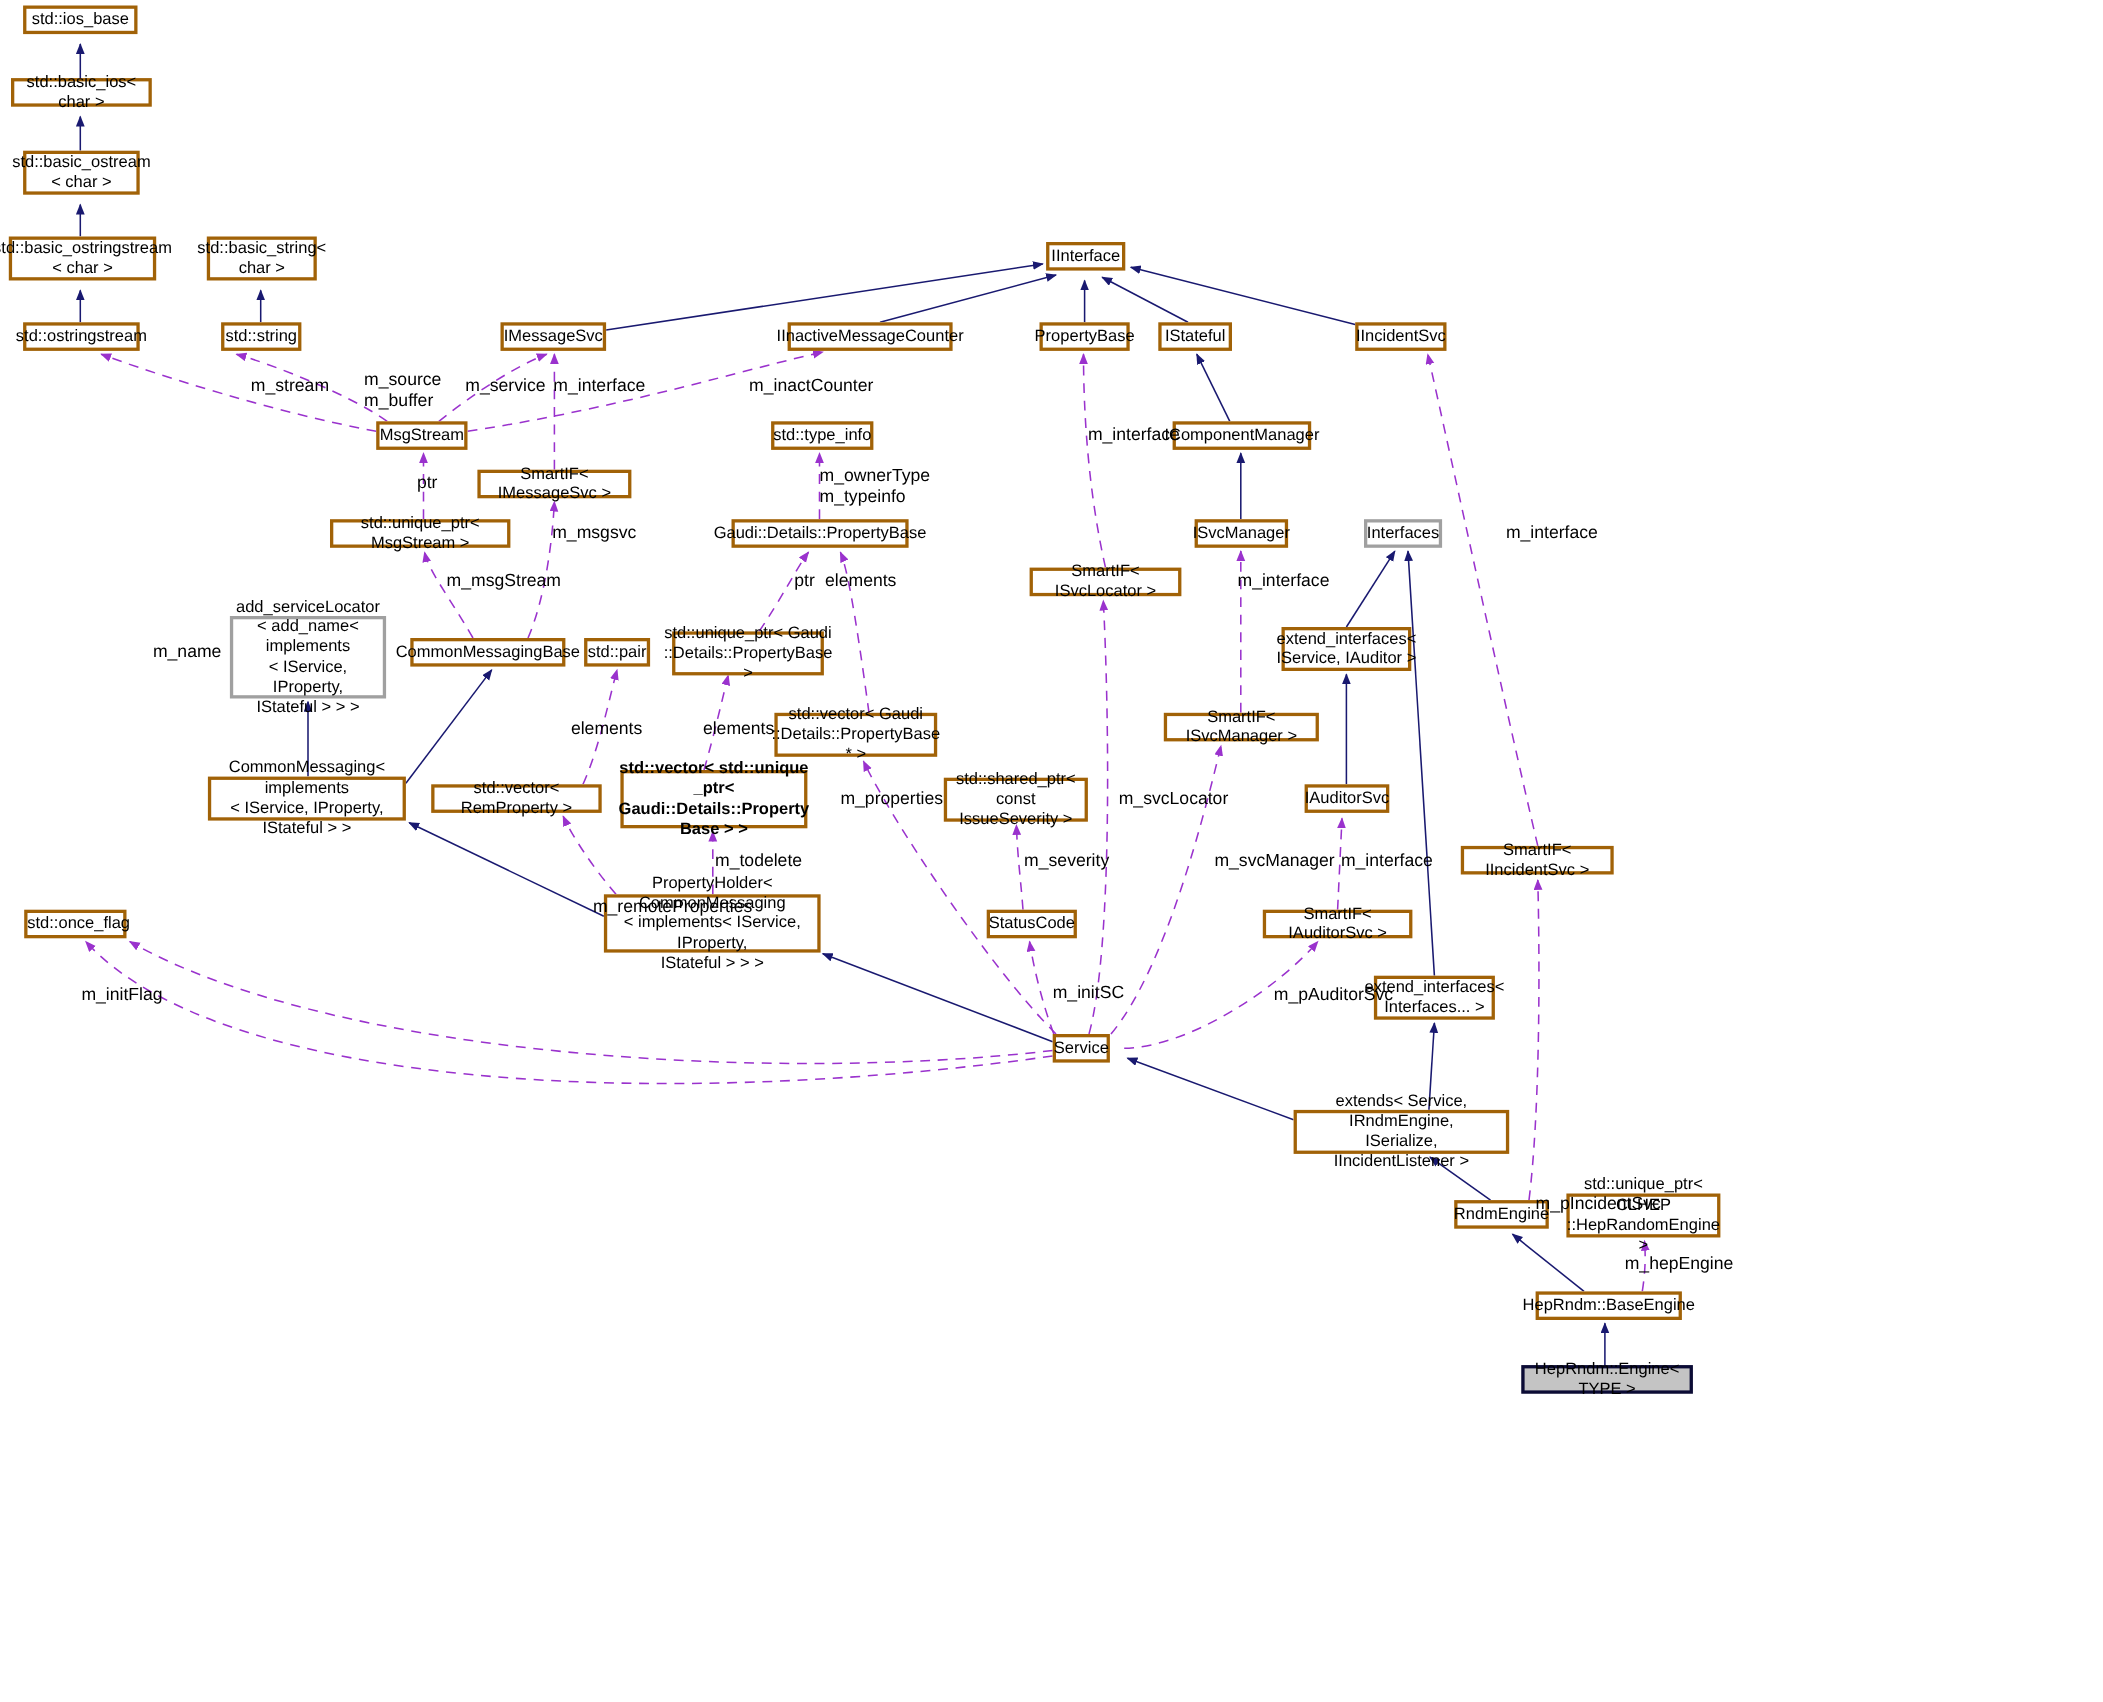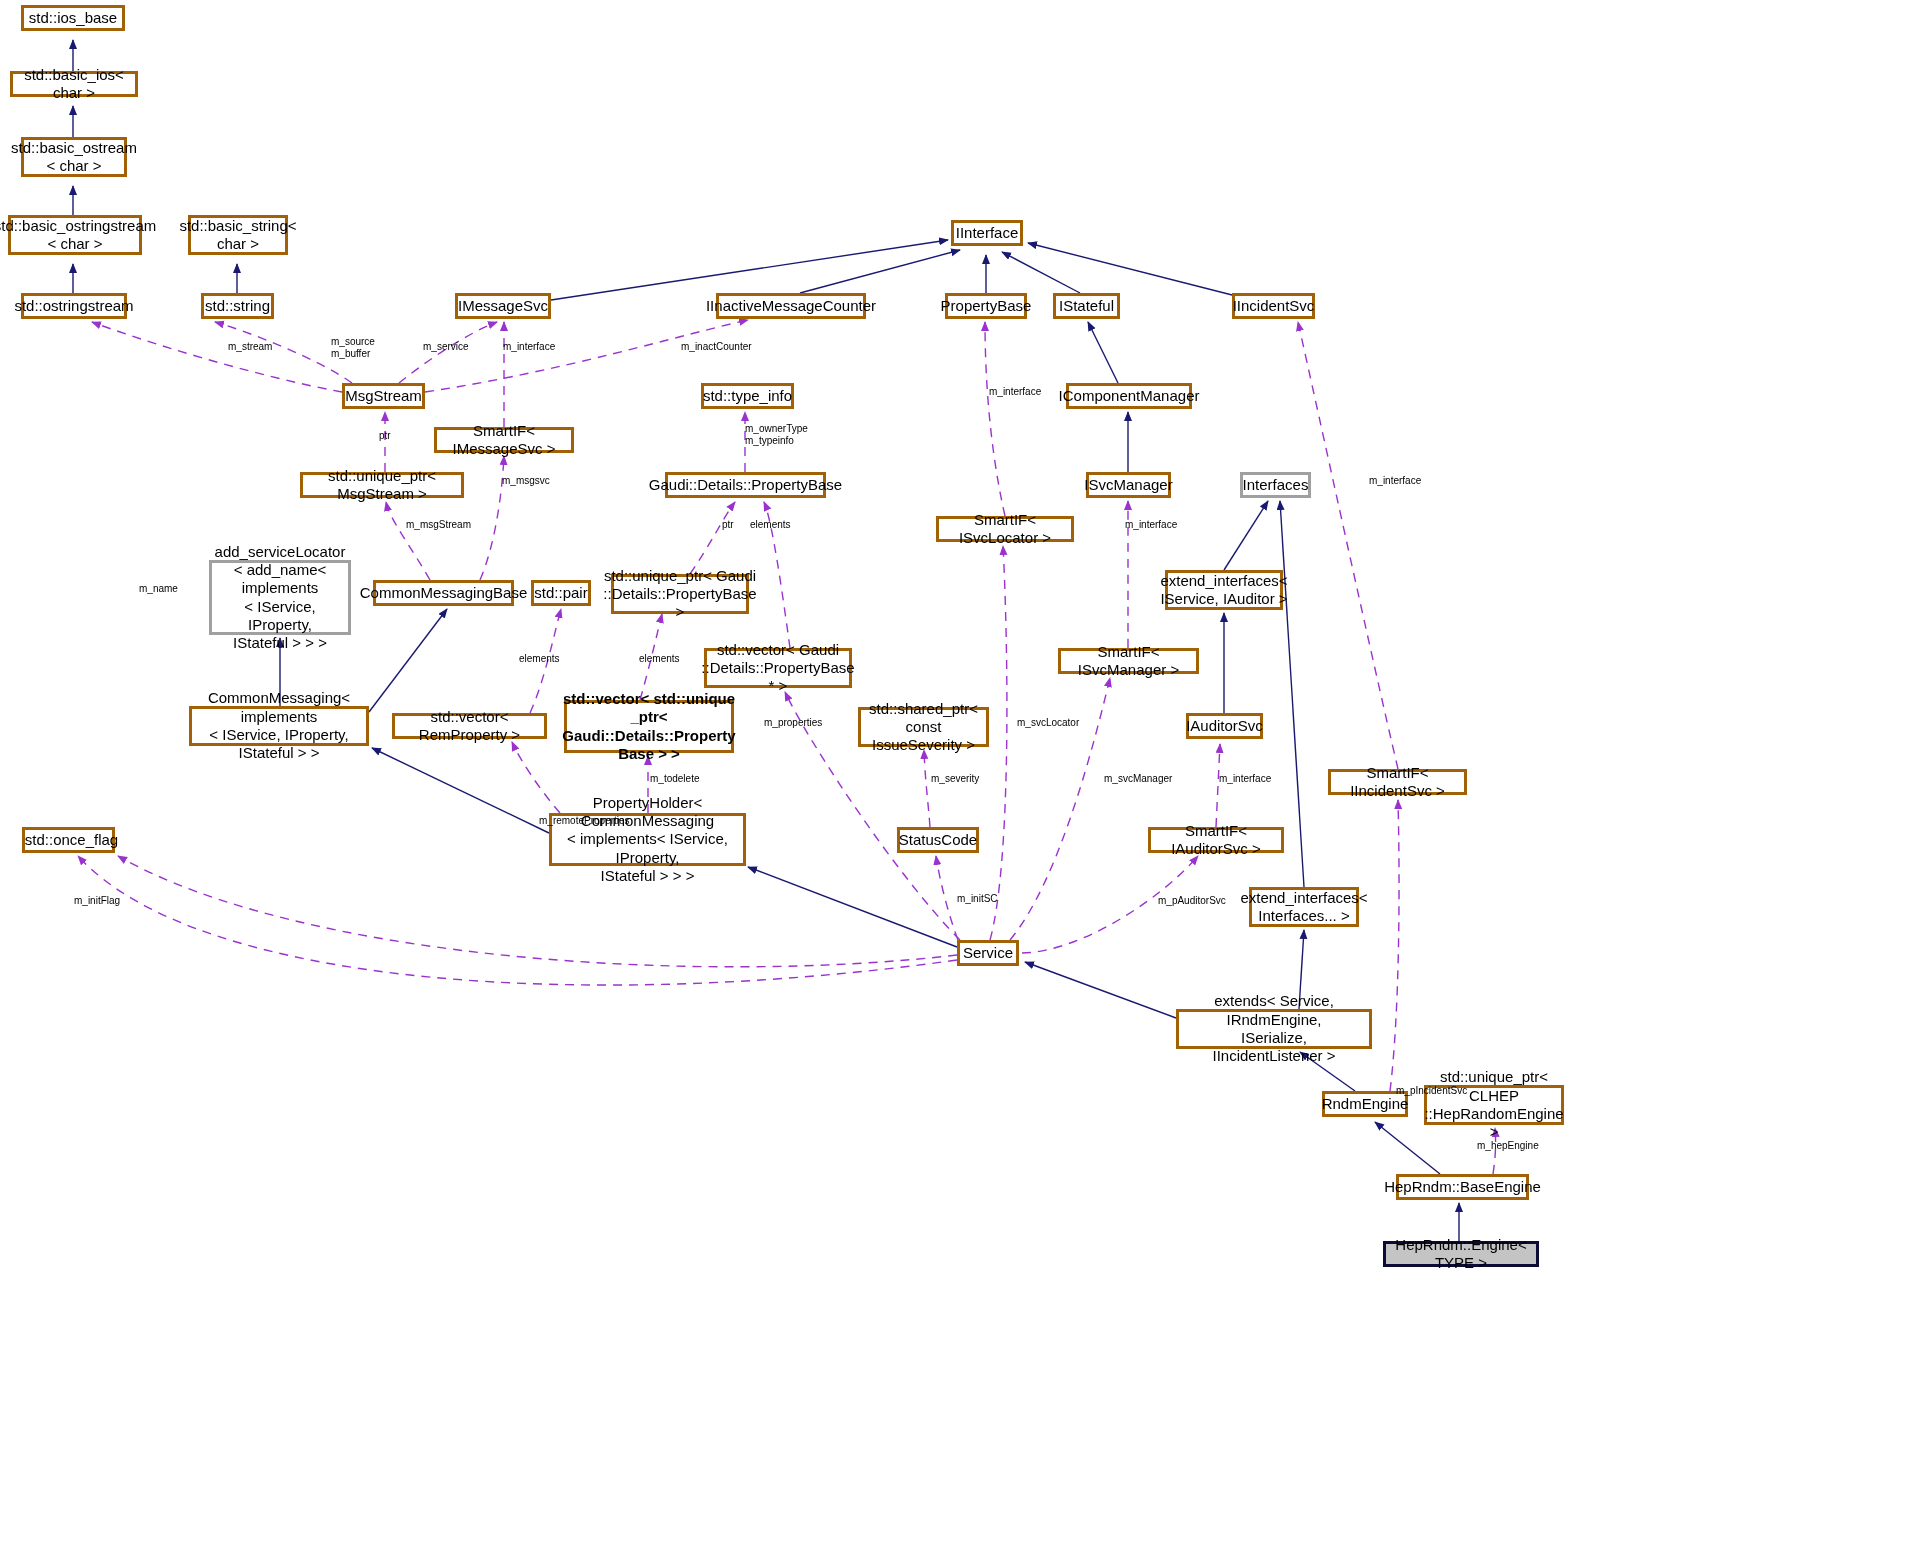--- a/index.html
+++ b/index.html
@@ -24,21 +24,21 @@
     justify-content:center;
     text-align:center;
     padding:2px 6px;
     white-space:pre-line;
     z-index:3;
   }
   .node.tmpl{border-color:#a0a0a0;background:#ffffff;}
   .node.hilite{background:#c4c4c4;border-color:#0b0b35;}
   .elabel{
     position:absolute;
-    font-size:10px;
+    font-size:16px;
     color:#000000;
     white-space:pre-line;
     line-height:1.2;
     z-index:4;
     background:transparent;
   }
 </style>
 </head>
 <body>
 
@@ -164,21 +164,21 @@
       <div class="node" style="left: 1186px; top: 713px; width: 77px; height: 26px;">IAuditorSvc</div>
       <div class="node" style="left: 22px; top: 827px; width: 93px; height: 26px; padding-left: 12px;">std::once_flag</div>
       <div class="node" style="left: 1328px; top: 769px; width: 139px; height: 26px;">SmartIF&lt; IIncidentSvc &gt;</div>
       <div class="node" style="left: 549px; top: 813px; width: 197px; height: 53px;">PropertyHolder&lt; CommonMessaging
 &lt; implements&lt; IService, IProperty,
 IStateful &gt; &gt; &gt;</div>
       <div class="node" style="left: 897px; top: 827px; width: 82px; height: 26px;">StatusCode</div>
       <div class="node" style="left: 1148px; top: 827px; width: 136px; height: 26px;">SmartIF&lt; IAuditorSvc &gt;</div>
       <div class="node" style="left: 1249px; top: 887px; width: 110px; height: 40px;">extend_interfaces&lt;
 Interfaces... &gt;</div>
-      <div class="node" style="left: 957px; top: 940px; width: 62px; height: 26px;">Service</div>
+      <div class="node" style="left: 957px; top: 940px; width: 52px; height: 26px;">Service</div>
       <div class="node" style="left: 1176px; top: 1009px; width: 196px; height: 40px;">extends&lt; Service, IRndmEngine,
 ISerialize, IIncidentListener &gt;</div>
       <div class="node" style="left: 1322px; top: 1091px; width: 86px; height: 26px;">RndmEngine</div>
       <div class="node" style="left: 1424px; top: 1085px; width: 140px; height: 40px;">std::unique_ptr&lt; CLHEP
 ::HepRandomEngine &gt;</div>
       <div class="node" style="left: 1396px; top: 1174px; width: 133px; height: 26px;">HepRndm::BaseEngine</div>
       <div class="node hilite" style="left: 1383px; top: 1241px; width: 156px; height: 26px;">HepRndm::Engine&lt; TYPE &gt;</div>
     </div>
   <div id="labels-layer">
       <div class="elabel" style="left: 228px; top: 341px;">m_stream</div>

